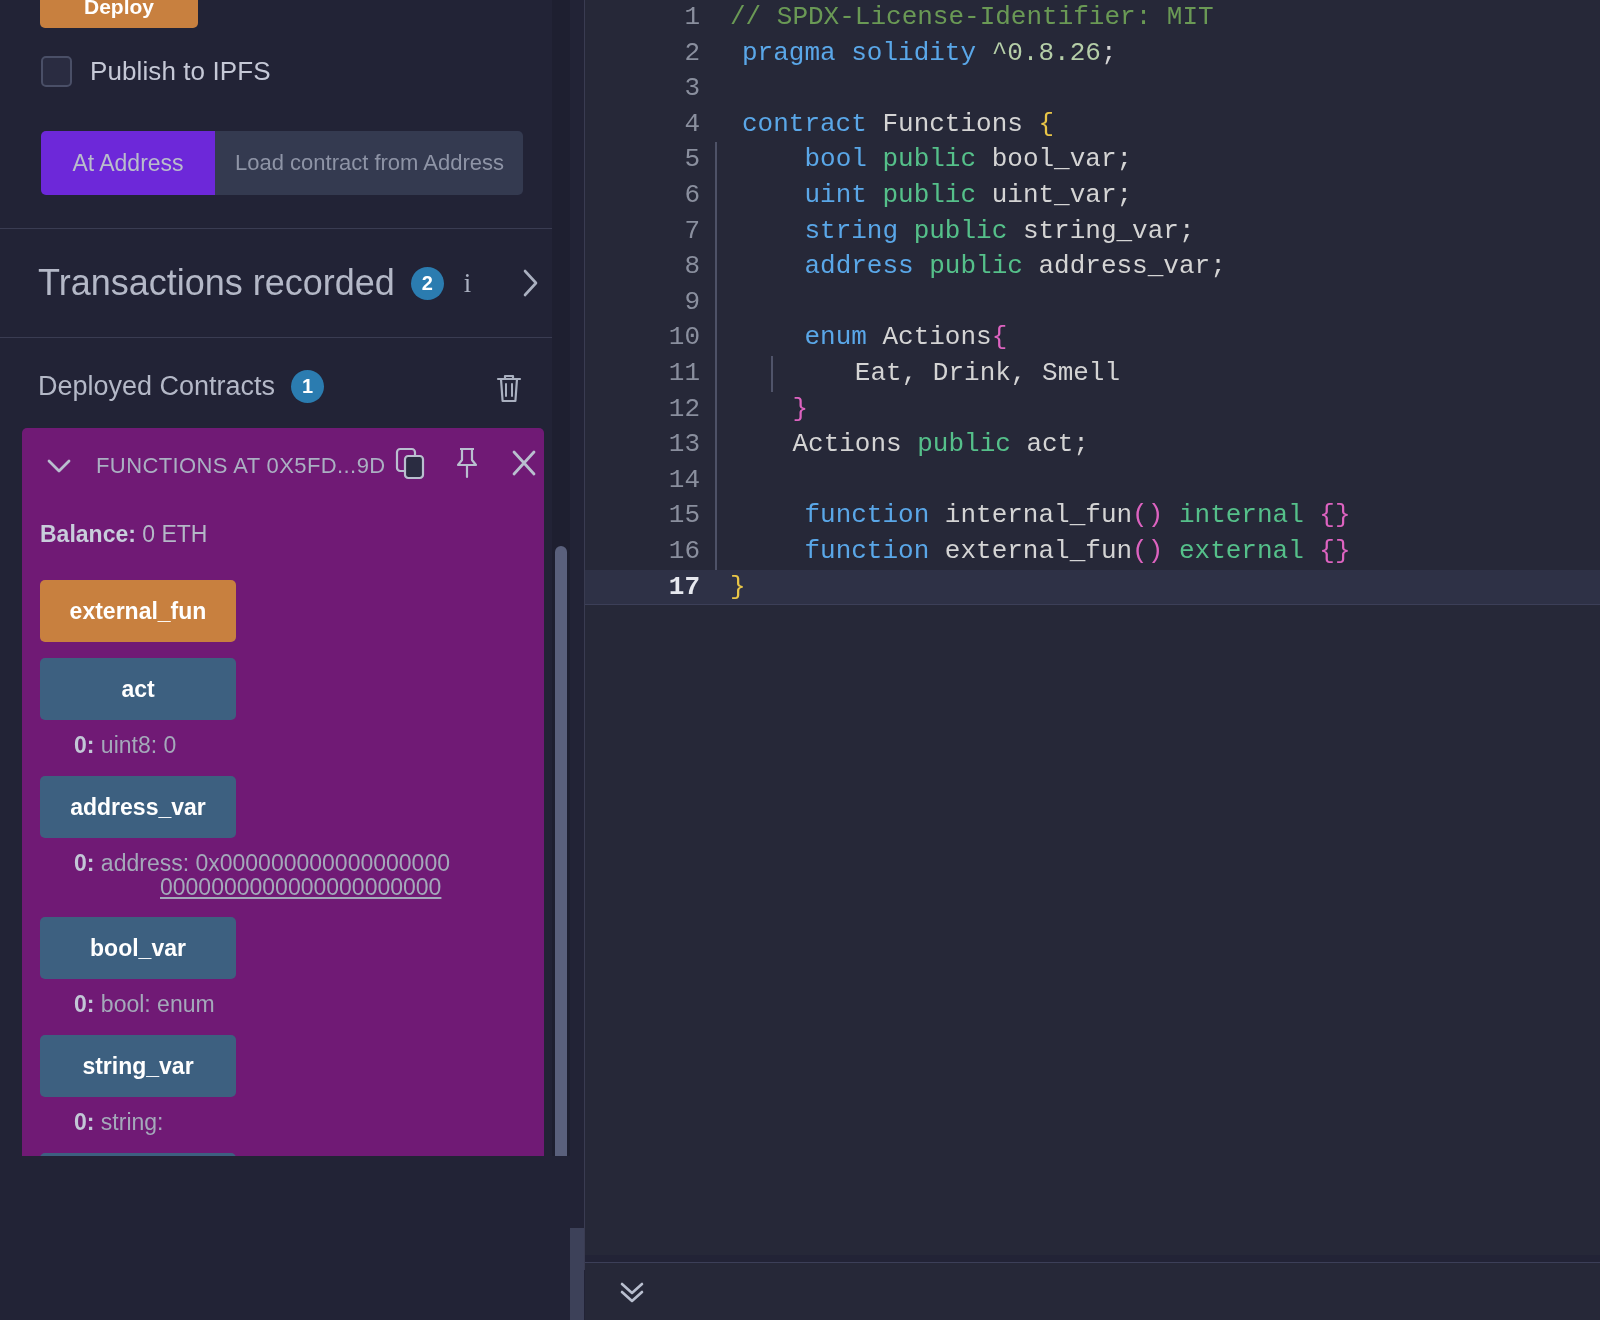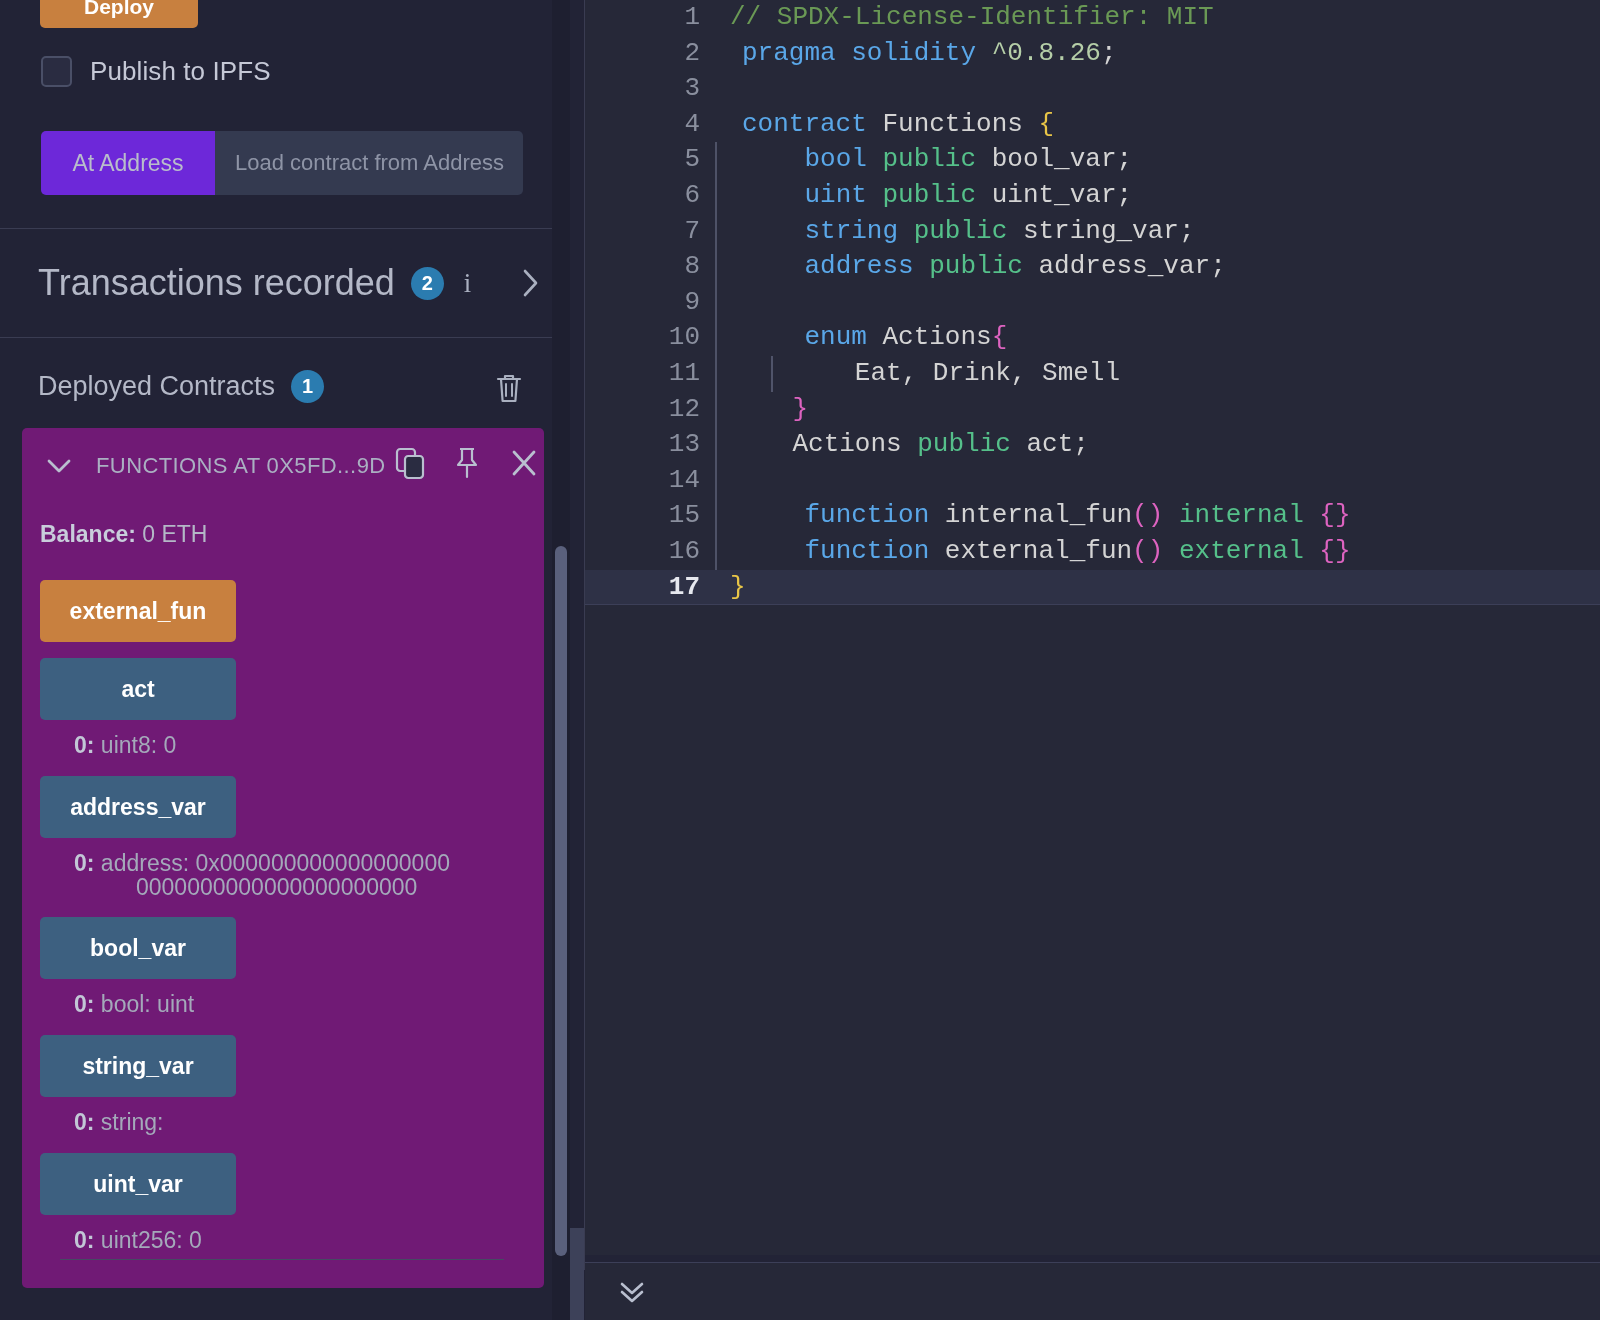--- a/index.html
+++ b/index.html
@@ -7,21 +7,21 @@
     width: 1600px; height: 1320px;
     background: #222336;
     font-family: "Liberation Sans", sans-serif;
     overflow: hidden;
   }
   .app { position: relative; width: 1600px; height: 1320px; display: flex; }
 
   
   .sidebar {
     position: relative;
-    width: 570px; height: 1320px;
+    width: 570px; height: 1156px;
     background: #222336;
     flex: 0 0 570px;
     overflow: hidden;
   }
 
   .deploy-btn {
     position: absolute; left: 40px; top: -14px;
     width: 158px; height: 42px;
     background: #c8803f; color: #ffffff;
     border: none; border-radius: 5px;
@@ -145,21 +145,21 @@
   }
   .fn-orange { background: #c8803f; }
   .fn-blue   { background: #3d6080; }
 
   .ret {
     position: absolute; left: 52px;
     font-size: 23px; color: #a4a9ba; line-height: 1.05;
   }
   .ret b { color: #c2c7d6; font-weight: bold; }
   .ret-wrap { width: 440px; }
-  .ret-ind { display: block; margin-left: 62px; }
+  .ret-ind { display: block; margin-left: 86px; text-decoration: underline; }
 
   .card-divider {
     position: absolute; left: 38px; top: 831px;
     width: 444px; height: 1px; background: #454a62;
   }
 
   
   .sb-track {
     position: absolute; right: 0px; top: 0;
     width: 18px; height: 1320px; background: #1e1f30;
@@ -339,21 +339,21 @@
       <button class="fn-btn fn-blue" style="top:348px;">address_var</button>
       <div class="ret ret-wrap" style="top:423px;">
         <b>0:</b>
         <span>address: 0x000000000000000000</span>
         <span class="ret-ind">0000000000000000000000</span>
       </div>
 
       <button class="fn-btn fn-blue" style="top:489px;">bool_var</button>
       <div class="ret" style="top:564px;">
         <b>0:</b>
-        <span>bool: uint</span>
+        <span>bool: enum</span>
       </div>
 
       <button class="fn-btn fn-blue" style="top:607px;">string_var</button>
       <div class="ret" style="top:682px;">
         <b>0:</b>
         <span>string:</span>
       </div>
 
       <button class="fn-btn fn-blue" style="top:725px;">uint_var</button>
       <div class="ret" style="top:800px;">

